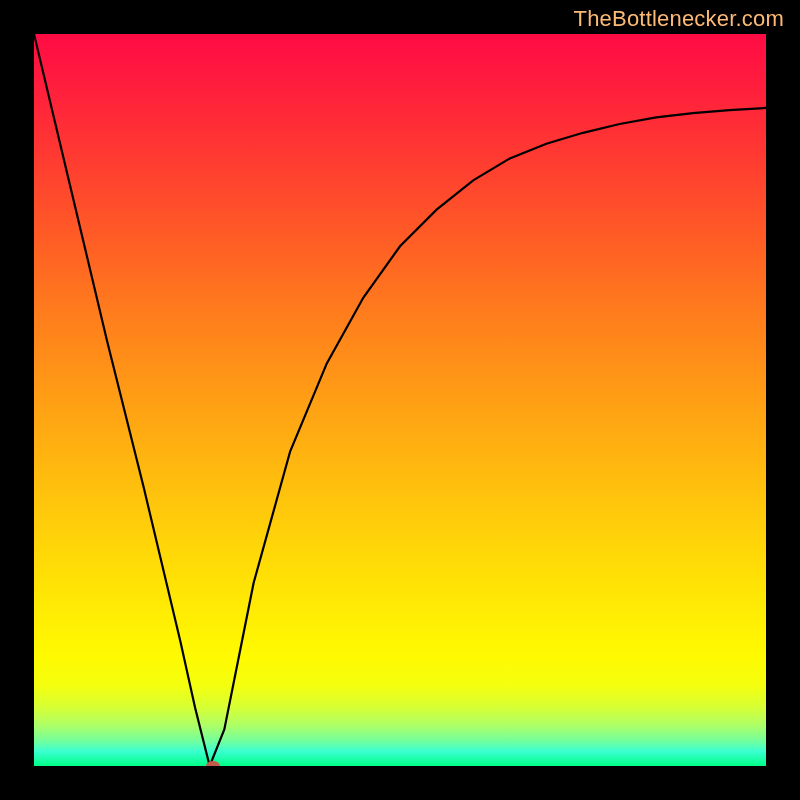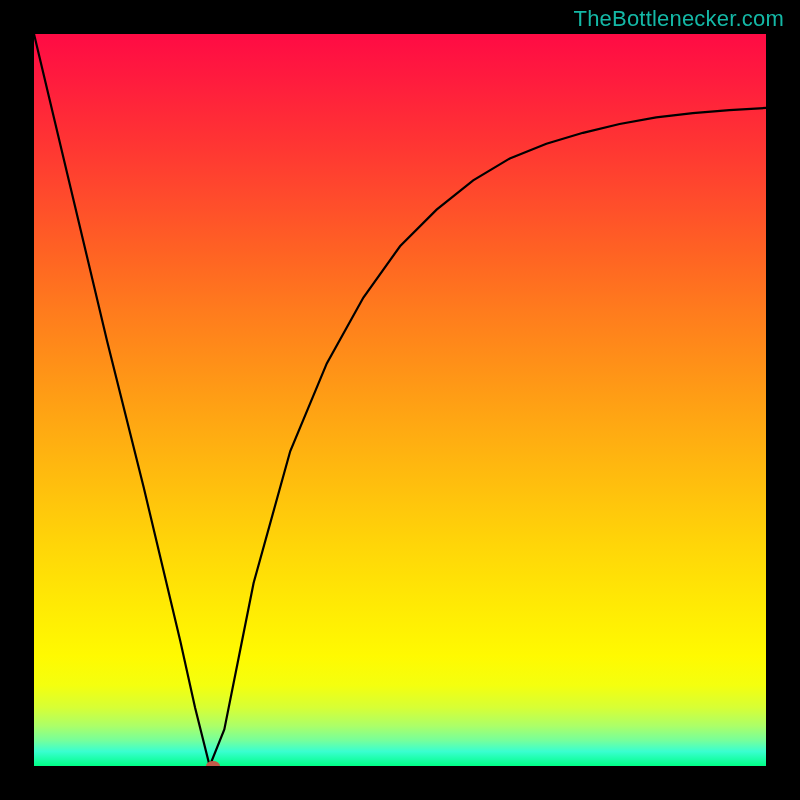--- a/index.html
+++ b/index.html
@@ -55,21 +55,21 @@
     width: 14px;
     height: 10px;
     border-radius: 50%;
     background: #c25b4a;
     transform: translate(-50%, -50%);
   }
   .watermark {
     position: absolute;
     top: 6px;
     right: 16px;
-    color: #14b8a6;
+    color: #fdba74;
     font-size: 22px;
     font-weight: 500;
     letter-spacing: 0.2px;
   }
 </style>
 </head>
 <body>
 
 <div class="frame">
   <div class="gradient"></div>

